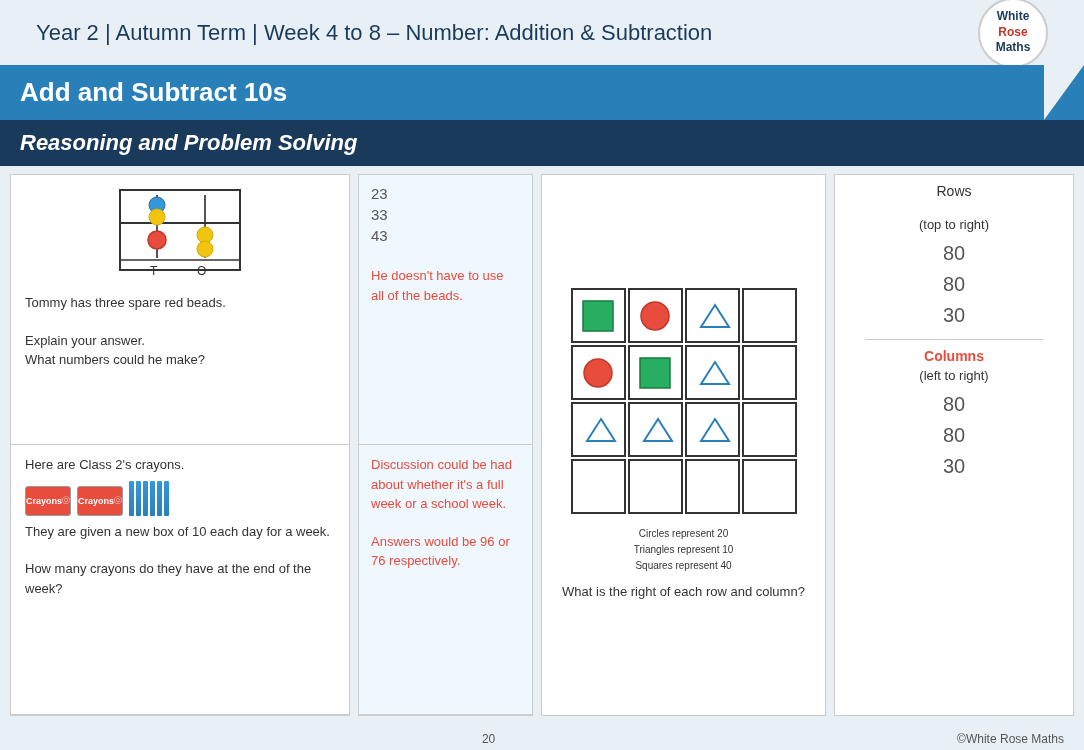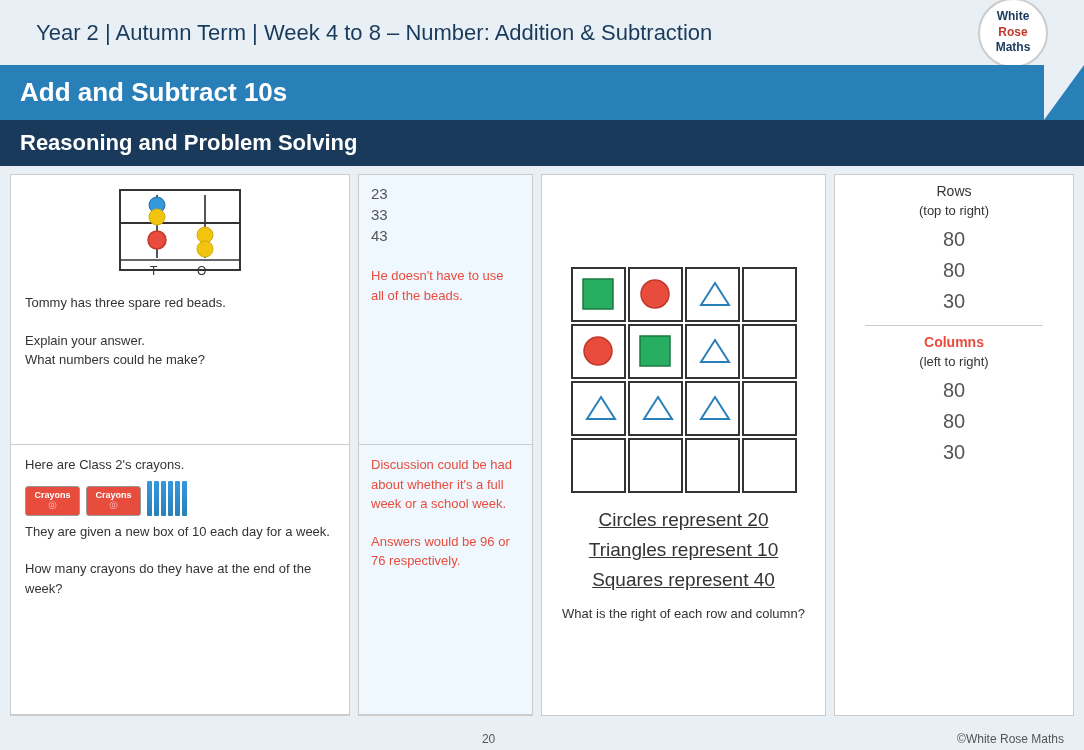--- a/index.html
+++ b/index.html
@@ -65,20 +65,21 @@
     .blue-banner h1 {
       color: white;
       font-size: 26px;
       font-weight: bold;
     }
 
     
     .dark-banner {
       background: #1a3a5c;
       padding: 10px 20px;
+      font-style: italic;
     }
     .dark-banner h2 {
       color: white;
       font-size: 22px;
       font-weight: bold;
     }
 
     
     .main-content {
       display: flex;
@@ -171,26 +172,25 @@
     }
     .grid-cell {
       border: 2px solid #333;
       display: flex;
       align-items: center;
       justify-content: center;
       background: white;
     }
 
     .shape-legend {
-      font-size: 19px;
+      font-size: 10px;
       color: #333;
       text-align: center;
       margin-bottom: 8px;
       line-height: 1.6;
-      text-decoration: underline;
     }
     .grid-question {
       font-size: 13px;
       color: #333;
       text-align: center;
       line-height: 1.5;
     }
 
     
     .values-section {
@@ -199,21 +199,21 @@
       border: 1px solid #ccc;
       background: white;
       flex: 1;
       padding: 8px;
       align-items: center;
     }
     .values-header {
       font-size: 14px;
       color: #333;
       text-align: center;
-      margin-bottom: 4px;
+      margin-bottom: 18px;
     }
     .values-sub {
       font-size: 13px;
       color: #333;
       text-align: center;
       margin-bottom: 6px;
     }
     .value-number {
       font-size: 20px;
       color: #555;
@@ -254,26 +254,26 @@
       align-items: flex-end;
     }
     .crayon-box {
       background: #e74c3c;
       border: 1px solid #999;
       border-radius: 3px;
       padding: 3px 6px;
       font-size: 9px;
       text-align: center;
       color: white;
-      width: 55px;
+      width: 46px;
       height: 30px;
       display: flex;
       align-items: center;
       justify-content: center;
-      flex-direction: column;
+      flex-direction: row;
     }
     .pencils {
       display: flex;
       gap: 2px;
       align-items: flex-end;
     }
     .pencil {
       width: 5px;
       height: 35px;
       background: linear-gradient(to bottom, #3498db, #2980b9);

